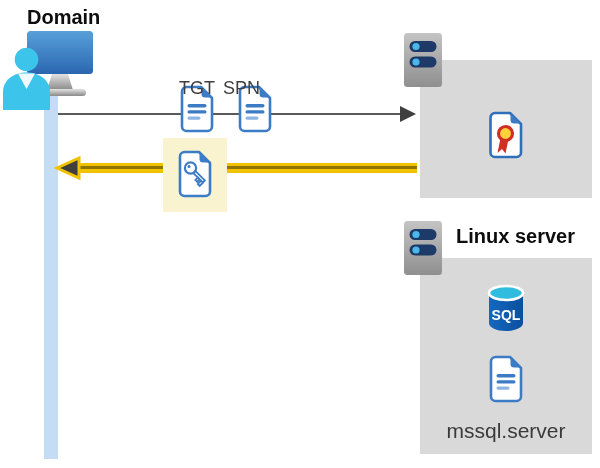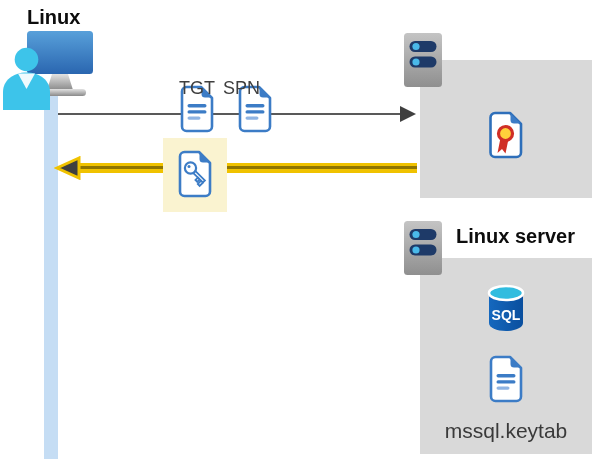--- a/index.html
+++ b/index.html
@@ -42,21 +42,21 @@
         <stop offset="0" stop-color="#c4c4c4"></stop>
           <stop offset="1" stop-color="#8f8f8f"></stop>
       </linearGradient>
       <linearGradient id="gSql" x1="0" y1="0" x2="1" y2="0">
         <stop offset="0" stop-color="#1568be"></stop>
           <stop offset="1" stop-color="#0a4f9e"></stop>
       </linearGradient>
     </defs>
   </svg>
 
-  <div class="abs h1 label" style="left:27px;top:5px">Linux</div>
+  <div class="abs h1 label" style="left:27px;top:5px">Domain</div>
 
   <div class="abs lifeline"></div>
 
   <svg class="abs icon" style="left:2px;top:28px" width="104" height="84" viewBox="0 0 104 84">
     <g>
       <rect x="25" y="3" width="66" height="43" rx="3.5" fill="url(#gScreen)"></rect>
       <polygon points="50,46 66,46 71,62 45,62" fill="url(#gStand)"></polygon>
       <rect x="40" y="61" width="44" height="7" rx="3.5" fill="url(#gStand)"></rect>
     </g>
     <g>
@@ -137,15 +137,15 @@
     <ellipse cx="19" cy="9" rx="17" ry="7" fill="#30bcdf" stroke="#fff" stroke-width="2.6"></ellipse>
     <text x="19" y="36" text-anchor="middle" font-size="14" font-weight="bold" fill="#fff" font-family="Liberation Sans, sans-serif">SQL</text>
   </svg>
   <svg class="abs icon" style="left:488px;top:355px" width="36" height="48" viewBox="0 0 36 48">
     <path d="M7.5,2 H22 L33,13 V41.5 A4.5,4.5 0 0 1 28.5,46 H7.5 A4.5,4.5 0 0 1 3,41.5 V6.5 A4.5,4.5 0 0 1 7.5,2 Z" fill="#fff" stroke="#3c7cc6" stroke-width="2.6" stroke-linejoin="round"></path>
     <path d="M22.5,2.5 L32.5,12.5 H26 Q22.5,12.5 22.5,9 Z" fill="#3c7cc6"></path>
     <rect x="8.5" y="19" width="19" height="3.4" rx="1.7" fill="#3c7cc6"></rect>
     <rect x="8.5" y="25.2" width="19" height="3.4" rx="1.7" fill="#3c7cc6"></rect>
     <rect x="8.5" y="31.4" width="13" height="3.4" rx="1.7" fill="#8fb4e3"></rect>
   </svg>
-  <div class="abs keytab label" style="left:420px;top:419px;width:172px">mssql.keytab</div>
+  <div class="abs keytab label" style="left:420px;top:419px;width:172px">mssql.server</div>
 
 </div>
 
 </body></html>

